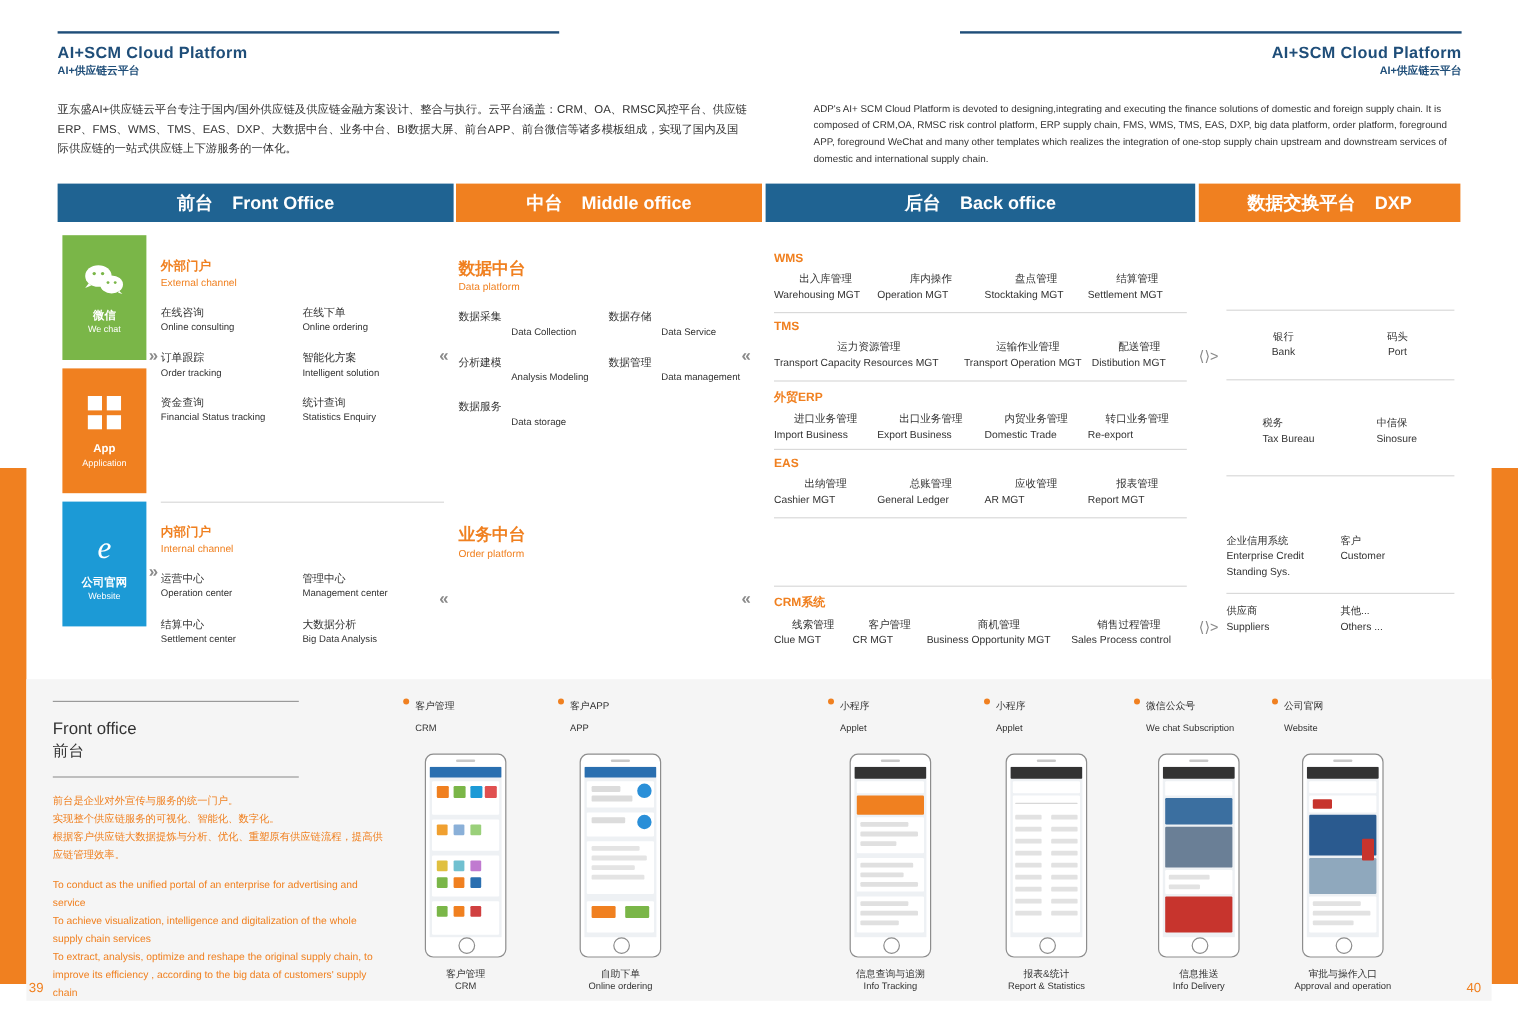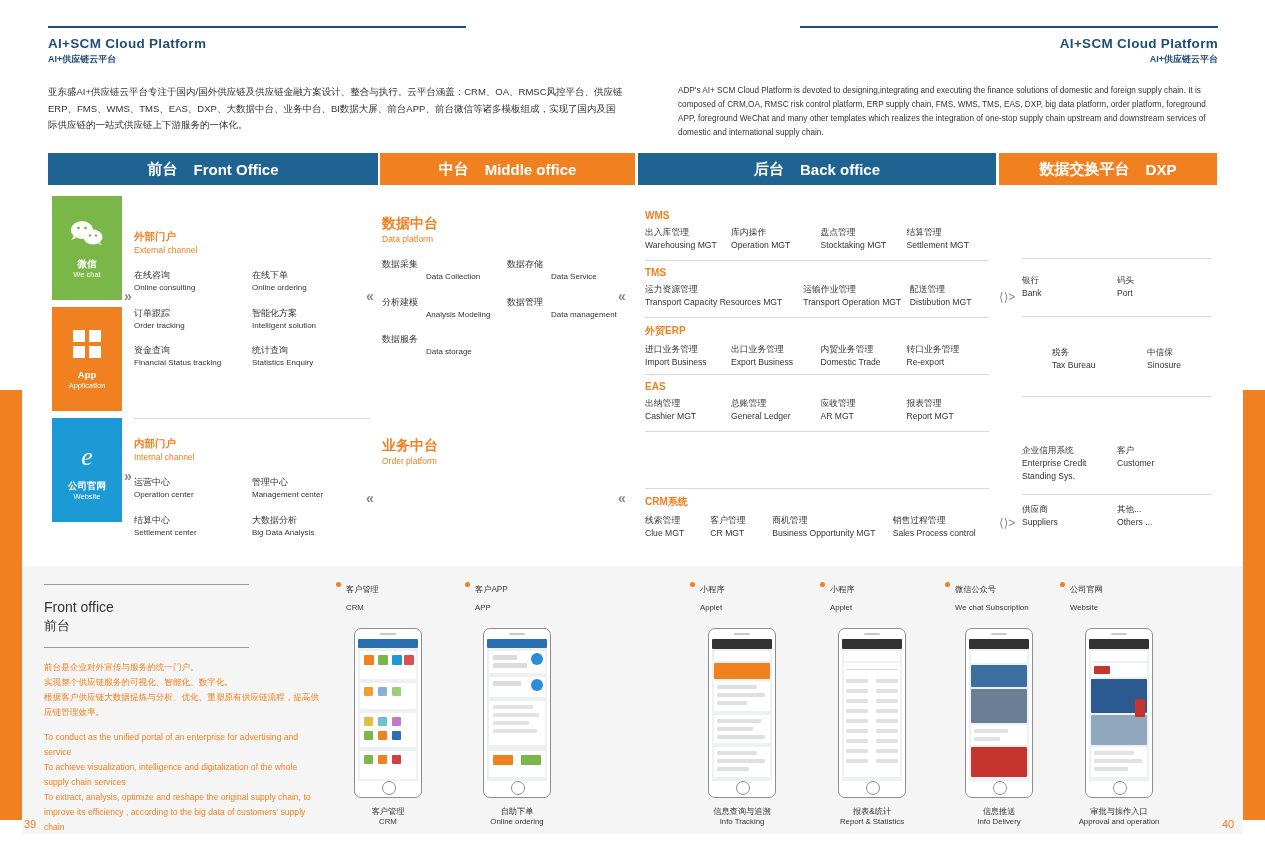--- a/index.html
+++ b/index.html
@@ -53,21 +53,21 @@
         align-items:center;justify-content:center;}
   .tile.green{background:#7ab648;}
   .tile.orange{background:#f08020;}
   .tile.blue{background:#1c9ad6;}
   .tile .glyph{width:34px;height:34px;display:flex;align-items:center;justify-content:center;margin-bottom:8px;}
   .tile .cn{font-size:9.5px;font-weight:bold;line-height:1.3;}
   .tile .en{font-size:7.5px;line-height:1.3;}
 
   
   .fblock{position:absolute;left:134px;width:236px;}
-  .fb1{top:215px;margin-top:15px;}
+  .fb1{top:215px;}
   .fb2{top:437px;}
   .fblock .title-cn{font-size:10.5px;font-weight:bold;color:#f08020;}
   .fblock .title-en{font-size:8.5px;color:#f08020;margin-top:1px;}
   .fgrid{display:flex;flex-wrap:wrap;margin-top:14px;}
   .fitem{width:50%;margin-bottom:13px;}
   .fitem .cn{font-size:9px;color:#333;line-height:1.45;}
   .fitem .en{font-size:8px;color:#333;line-height:1.45;}
 
   .hdiv{position:absolute;left:134px;width:236px;height:1px;background:#d9d9d9;}
 
@@ -82,21 +82,21 @@
   .mgrid{display:flex;flex-wrap:wrap;margin-top:14px;}
   .mitem{width:50%;margin-bottom:13px;}
   .mitem .cn{font-size:9px;color:#333;line-height:1.45;}
   .mitem .en{font-size:8px;color:#333;line-height:1.45;margin-left:44px;}
 
   
   .bsec{position:absolute;left:645px;width:344px;}
   .bsec .stitle{font-size:10px;font-weight:bold;color:#f08020;margin-bottom:5px;}
   .brow{display:flex;}
   .bcell{font-size:8.6px;line-height:1.45;color:#333;}
-  .bcell .cn{font-size:8.8px;}
+  .bcell .cn{font-size:8.8px;text-align:center;}
   .bline{position:absolute;left:645px;width:344px;height:1px;background:#d9d9d9;}
 
   
   .dsec{position:absolute;left:1022px;width:190px;display:flex;}
   .dcell{width:50%;font-size:8.6px;line-height:1.5;color:#333;}
   .dline{position:absolute;left:1022px;width:190px;height:1px;background:#d9d9d9;}
   .darrow{position:absolute;left:999px;color:#8a8a8a;font-size:12px;}
 
   
   .bottom{position:absolute;left:22px;top:566px;width:1221px;height:268px;background:#f5f5f5;}
@@ -410,21 +410,21 @@
           <div>Business Opportunity MGT</div>
         </div>
       <div class="bcell" style="width:28%">
           <div class="cn">销售过程管理</div>
           <div>Sales Process control</div>
         </div>
     </div>
   </div>
 
   <div class="dline" style="top:258px;"></div>
-  <div class="dsec" style="top:274px;">
+  <div class="dsec" style="top:274px;text-align:center;">
     <div class="dcell">
         <div>银行</div>
         <div>Bank</div>
       </div>
     <div class="dcell">
         <div>码头</div>
         <div>Port</div>
       </div>
   </div>
   <div class="dline" style="top:316px;"></div>

